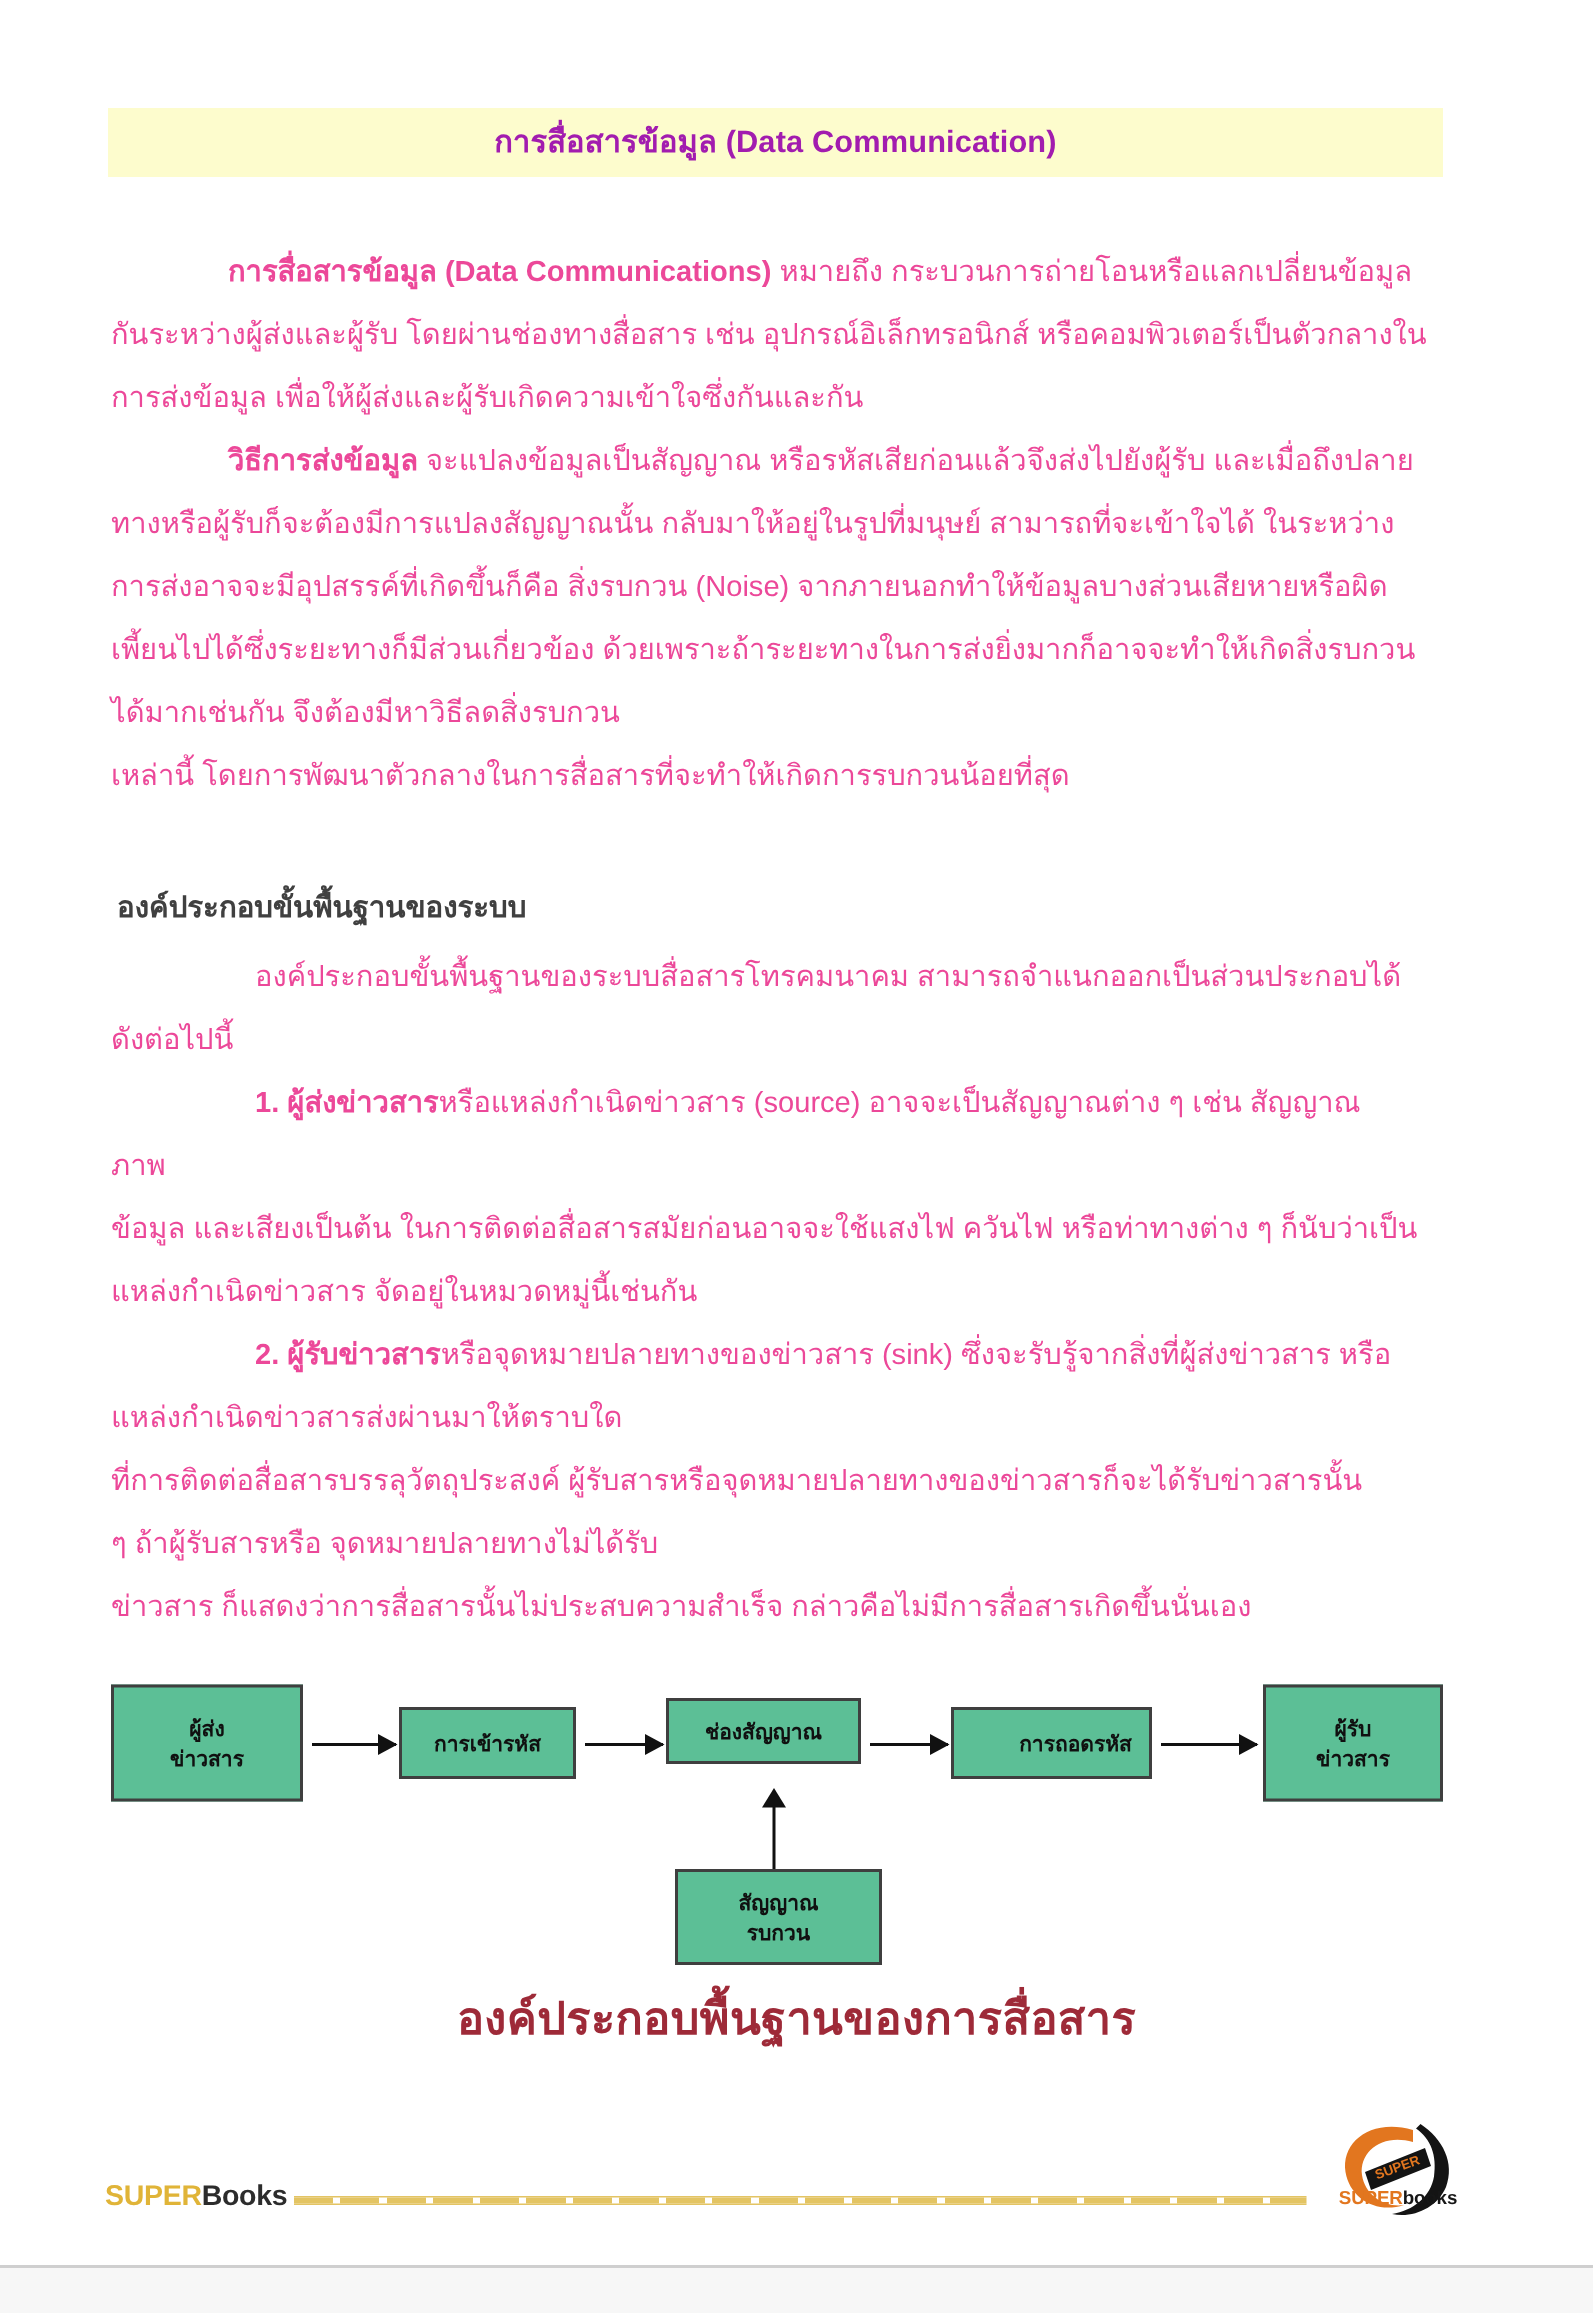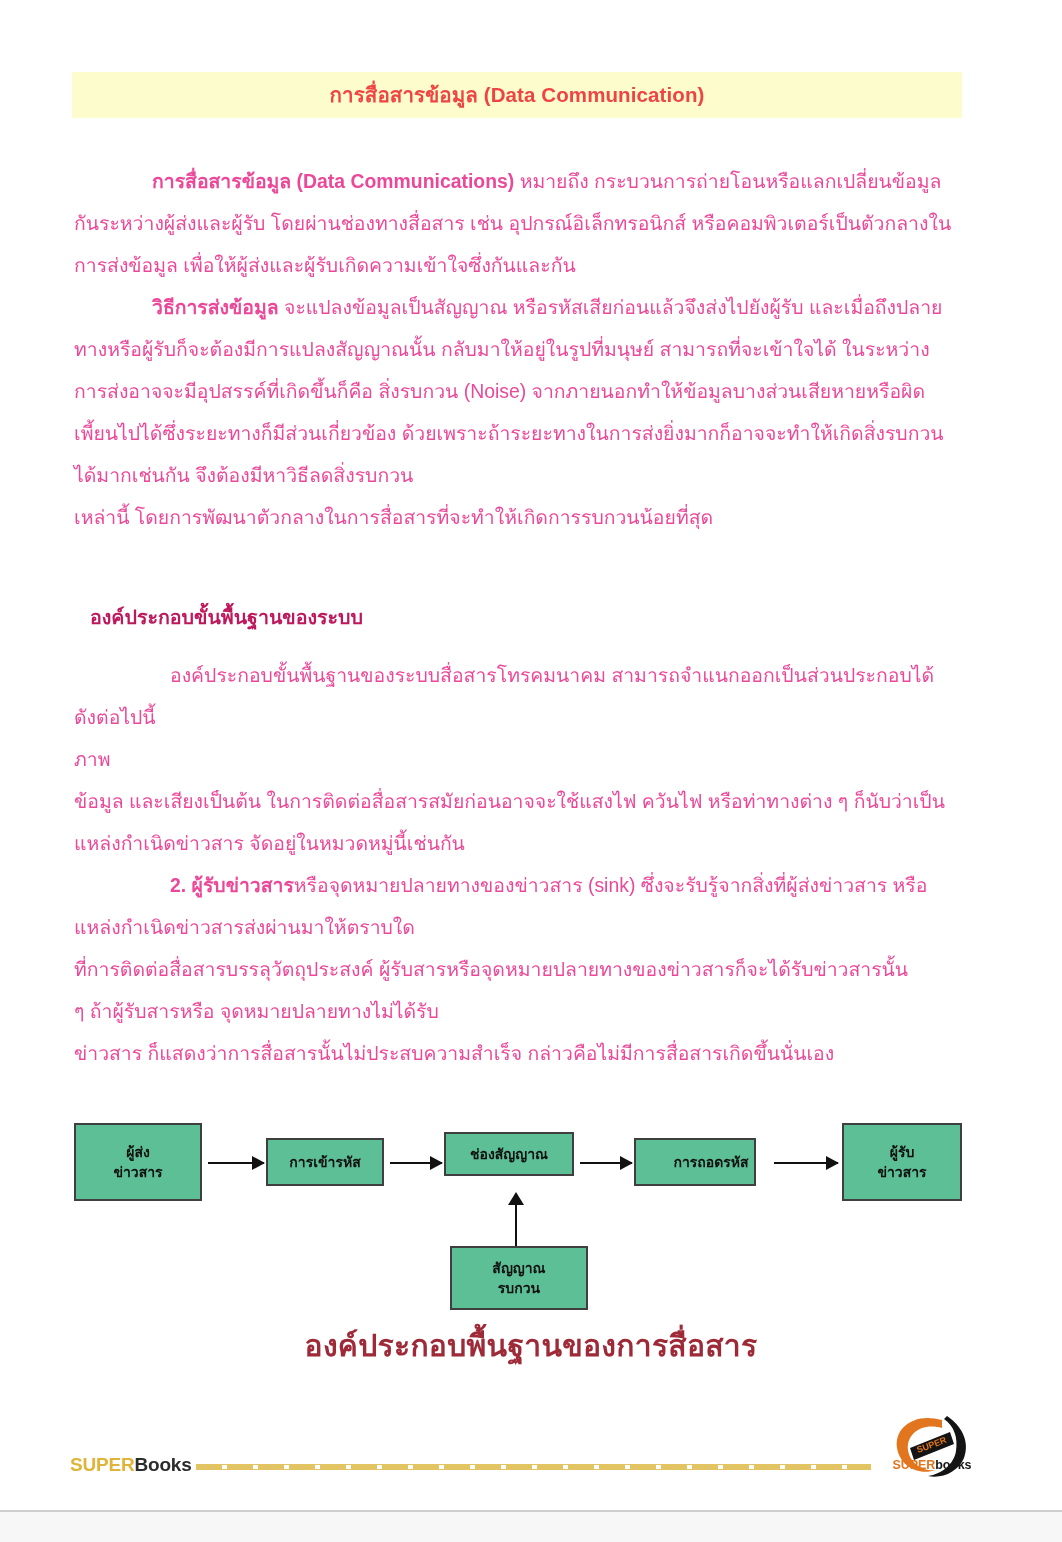--- a/index.html
+++ b/index.html
@@ -45,21 +45,21 @@
     width: 890px;
     height: 46px;
     background: #fdfccd;
     display: flex;
     align-items: center;
     justify-content: center;
   }
   .title-banner .title-text {
     font-size: 20.5px;
     font-weight: 600;
-    color: #ef4444;
+    color: #a21caf;
     letter-spacing: .1px;
     line-height: 1;
   }
 
   
   .content {
     position: absolute;
     left: 74px;
     top: 160px;
     width: 884px;
@@ -74,25 +74,25 @@
     white-space: normal;
   }
   p.para + p.para { margin-top: 0; }
   .indent { display: inline-block; width: 78px; }
   .indent-sm { display: inline-block; width: 96px; }
   b.lead { font-weight: 700; }
 
   .spacer-para { height: 42px; }
 
   h2.section-head {
-    margin: 16px;
+    margin: 4px;
     font-size: 19.6px;
     font-weight: 700;
     line-height: 42px;
-    color: #be185d;
+    color: #404040;
   }
 
   
   .diagram {
     position: absolute;
     left: 74px;
     top: 1118px;
     width: 900px;
     height: 230px;
   }
@@ -239,20 +239,23 @@
 
     <div class="spacer-para"></div>
 
     <h2 class="section-head">องค์ประกอบขั้นพื้นฐานของระบบ</h2>
 
     <p class="para">
       <span class="indent-sm"></span><span>องค์ประกอบขั้นพื้นฐานของระบบสื่อสารโทรคมนาคม   สามารถจำแนกออกเป็นส่วนประกอบได้</span>
     </p>
     <p class="para">ดังต่อไปนี้</p>
 
+    <p class="para">
+      <span class="indent-sm"></span><b class="lead">1. </b><b class="lead">ผู้ส่งข่าวสาร</b><span>หรือแหล่งกำเนิดข่าวสาร (source)   อาจจะเป็นสัญญาณต่าง ๆ เช่น สัญญาณ</span>
+    </p>
     <p class="para">ภาพ</p>
     <p class="para">ข้อมูล และเสียงเป็นต้น  ในการติดต่อสื่อสารสมัยก่อนอาจจะใช้แสงไฟ  ควันไฟ หรือท่าทางต่าง ๆ ก็นับว่าเป็นแหล่งกำเนิดข่าวสาร  จัดอยู่ในหมวดหมู่นี้เช่นกัน</p>
 
     <p class="para">
       <span class="indent-sm"></span><b class="lead">2. </b><b class="lead">ผู้รับข่าวสาร</b><span>หรือจุดหมายปลายทางของข่าวสาร (sink) ซึ่งจะรับรู้จากสิ่งที่ผู้ส่งข่าวสาร หรือ</span>
     </p>
     <p class="para">แหล่งกำเนิดข่าวสารส่งผ่านมาให้ตราบใด</p>
     <p class="para">ที่การติดต่อสื่อสารบรรลุวัตถุประสงค์  ผู้รับสารหรือจุดหมายปลายทางของข่าวสารก็จะได้รับข่าวสารนั้น</p>
     <p class="para">ๆ  ถ้าผู้รับสารหรือ จุดหมายปลายทางไม่ได้รับ</p>
     <p class="para">ข่าวสาร ก็แสดงว่าการสื่อสารนั้นไม่ประสบความสำเร็จ  กล่าวคือไม่มีการสื่อสารเกิดขึ้นนั่นเอง</p>
@@ -273,21 +276,21 @@
     </div>
 
     <div class="arrow-h" style="left:316px; top:44px; width:52px;"></div>
 
     <div class="dbox" style="left:370px; top:14px; width:130px; height:44px;">
       <span>ช่องสัญญาณ</span>
     </div>
 
     <div class="arrow-h" style="left:506px; top:44px; width:52px;"></div>
 
-    <div class="dbox" style="left:560px; top:20px; width:122px; height:48px;padding-left:32px;">
+    <div class="dbox" style="left:560px; top:20px; width:134px; height:48px;padding-left:32px;">
       <span>การถอดรหัส</span>
     </div>
 
     <div class="arrow-h" style="left:700px; top:44px; width:64px;"></div>
 
     <div class="dbox" style="left:768px; top:5px; width:120px; height:78px;">
       <span>ผู้รับ</span>
       <span>ข่าวสาร</span>
     </div>
 

